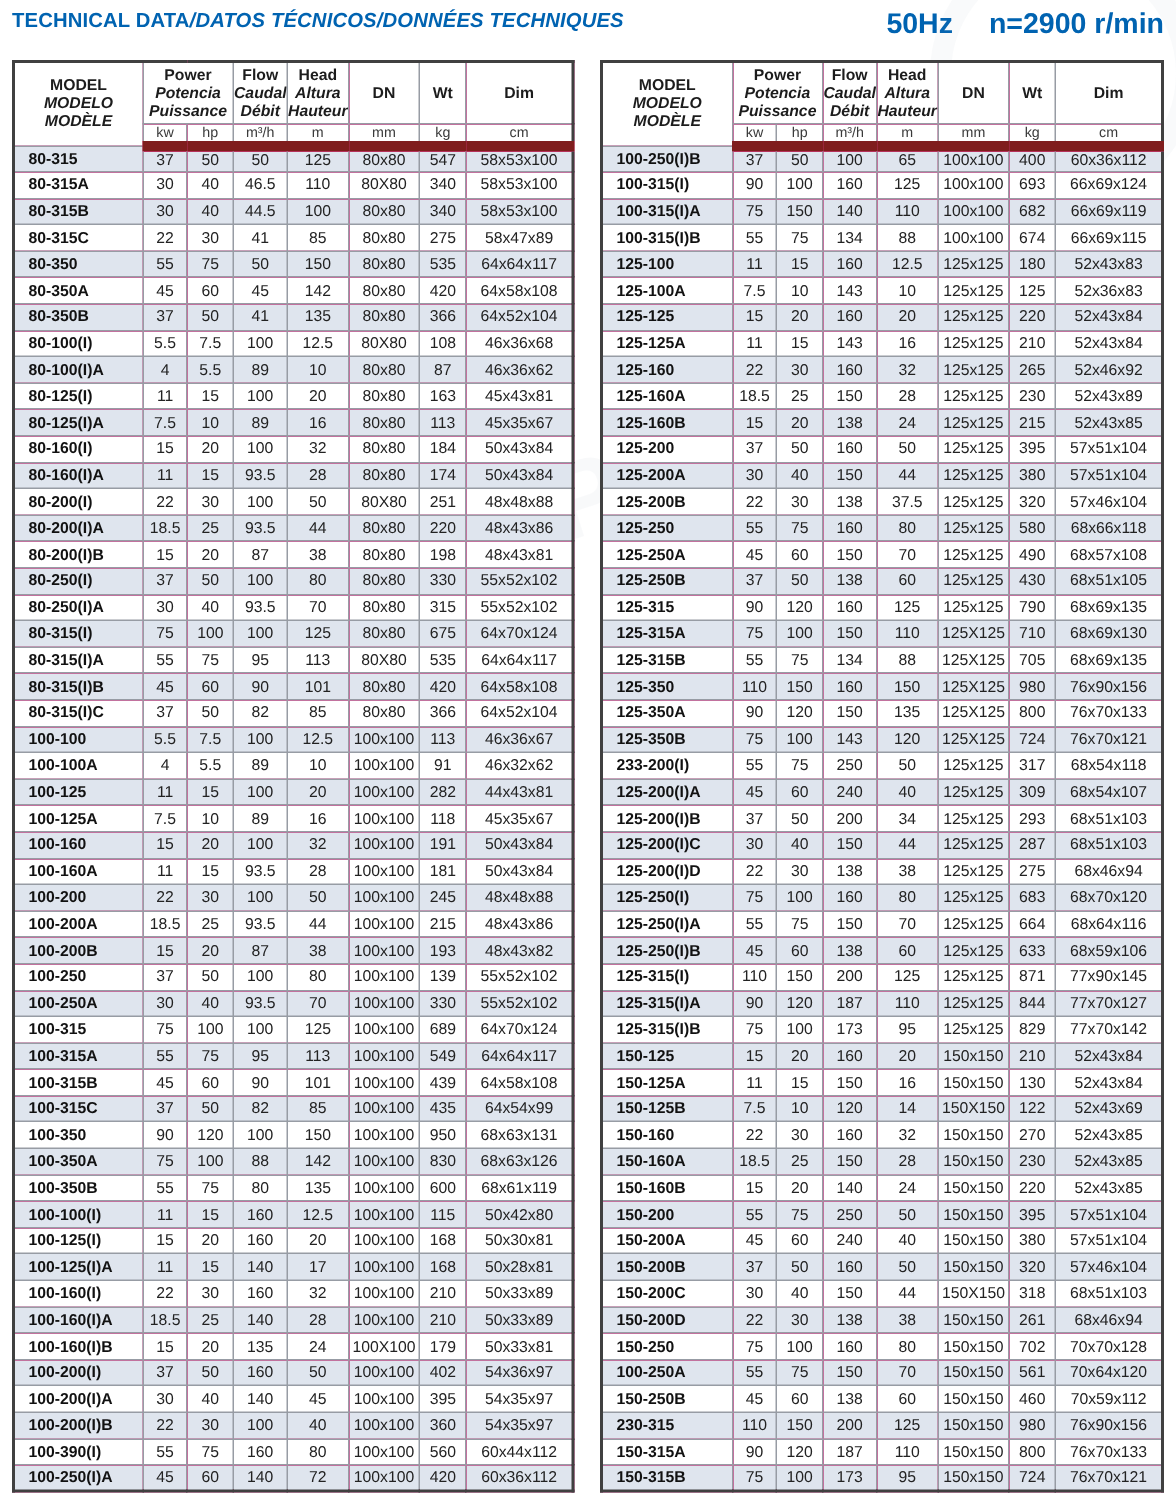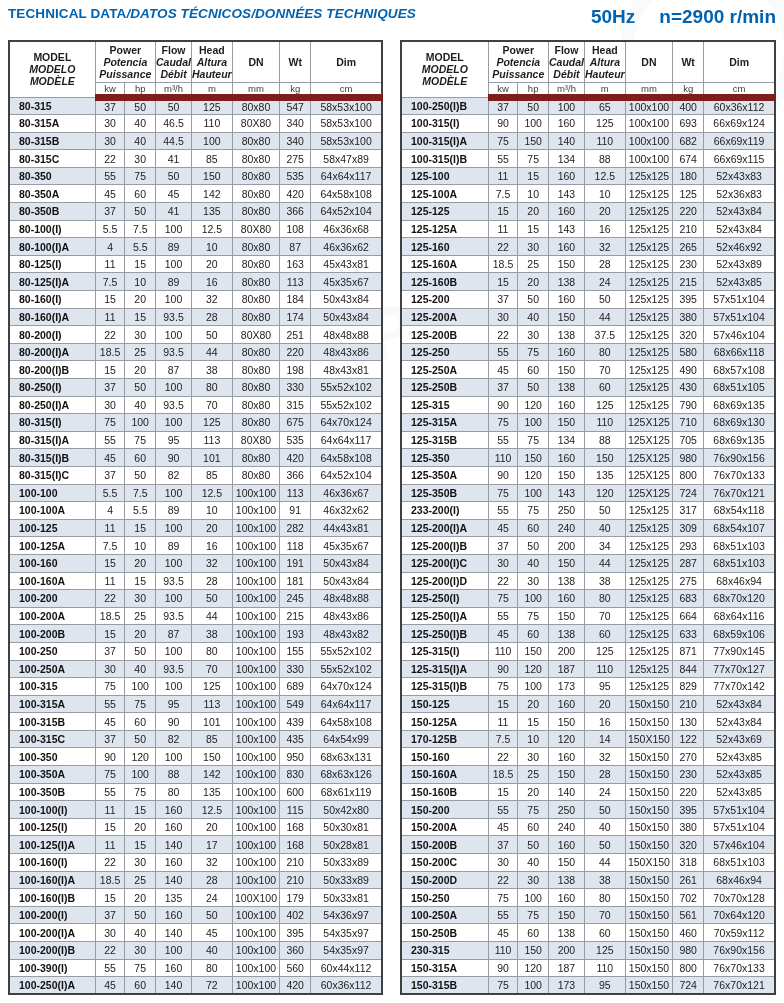--- a/index.html
+++ b/index.html
@@ -426,21 +426,21 @@
           <td>193</td>
           <td>48x43x82</td>
         </tr>
         <tr>
           <td class="model">100-250</td>
           <td>37</td>
           <td>50</td>
           <td>100</td>
           <td>80</td>
           <td>100x100</td>
-          <td>155</td>
+          <td>139</td>
           <td>55x52x102</td>
         </tr>
         <tr>
           <td class="model">100-250A</td>
           <td>30</td>
           <td>40</td>
           <td>93.5</td>
           <td>70</td>
           <td>100x100</td>
           <td>330</td>
@@ -1037,21 +1037,21 @@
           <td class="model">150-125A</td>
           <td>11</td>
           <td>15</td>
           <td>150</td>
           <td>16</td>
           <td>150x150</td>
           <td>130</td>
           <td>52x43x84</td>
         </tr>
         <tr>
-          <td class="model">170-125B</td>
+          <td class="model">150-125B</td>
           <td>7.5</td>
           <td>10</td>
           <td>120</td>
           <td>14</td>
           <td>150X150</td>
           <td>122</td>
           <td>52x43x69</td>
         </tr>
         <tr>
           <td class="model">150-160</td>

